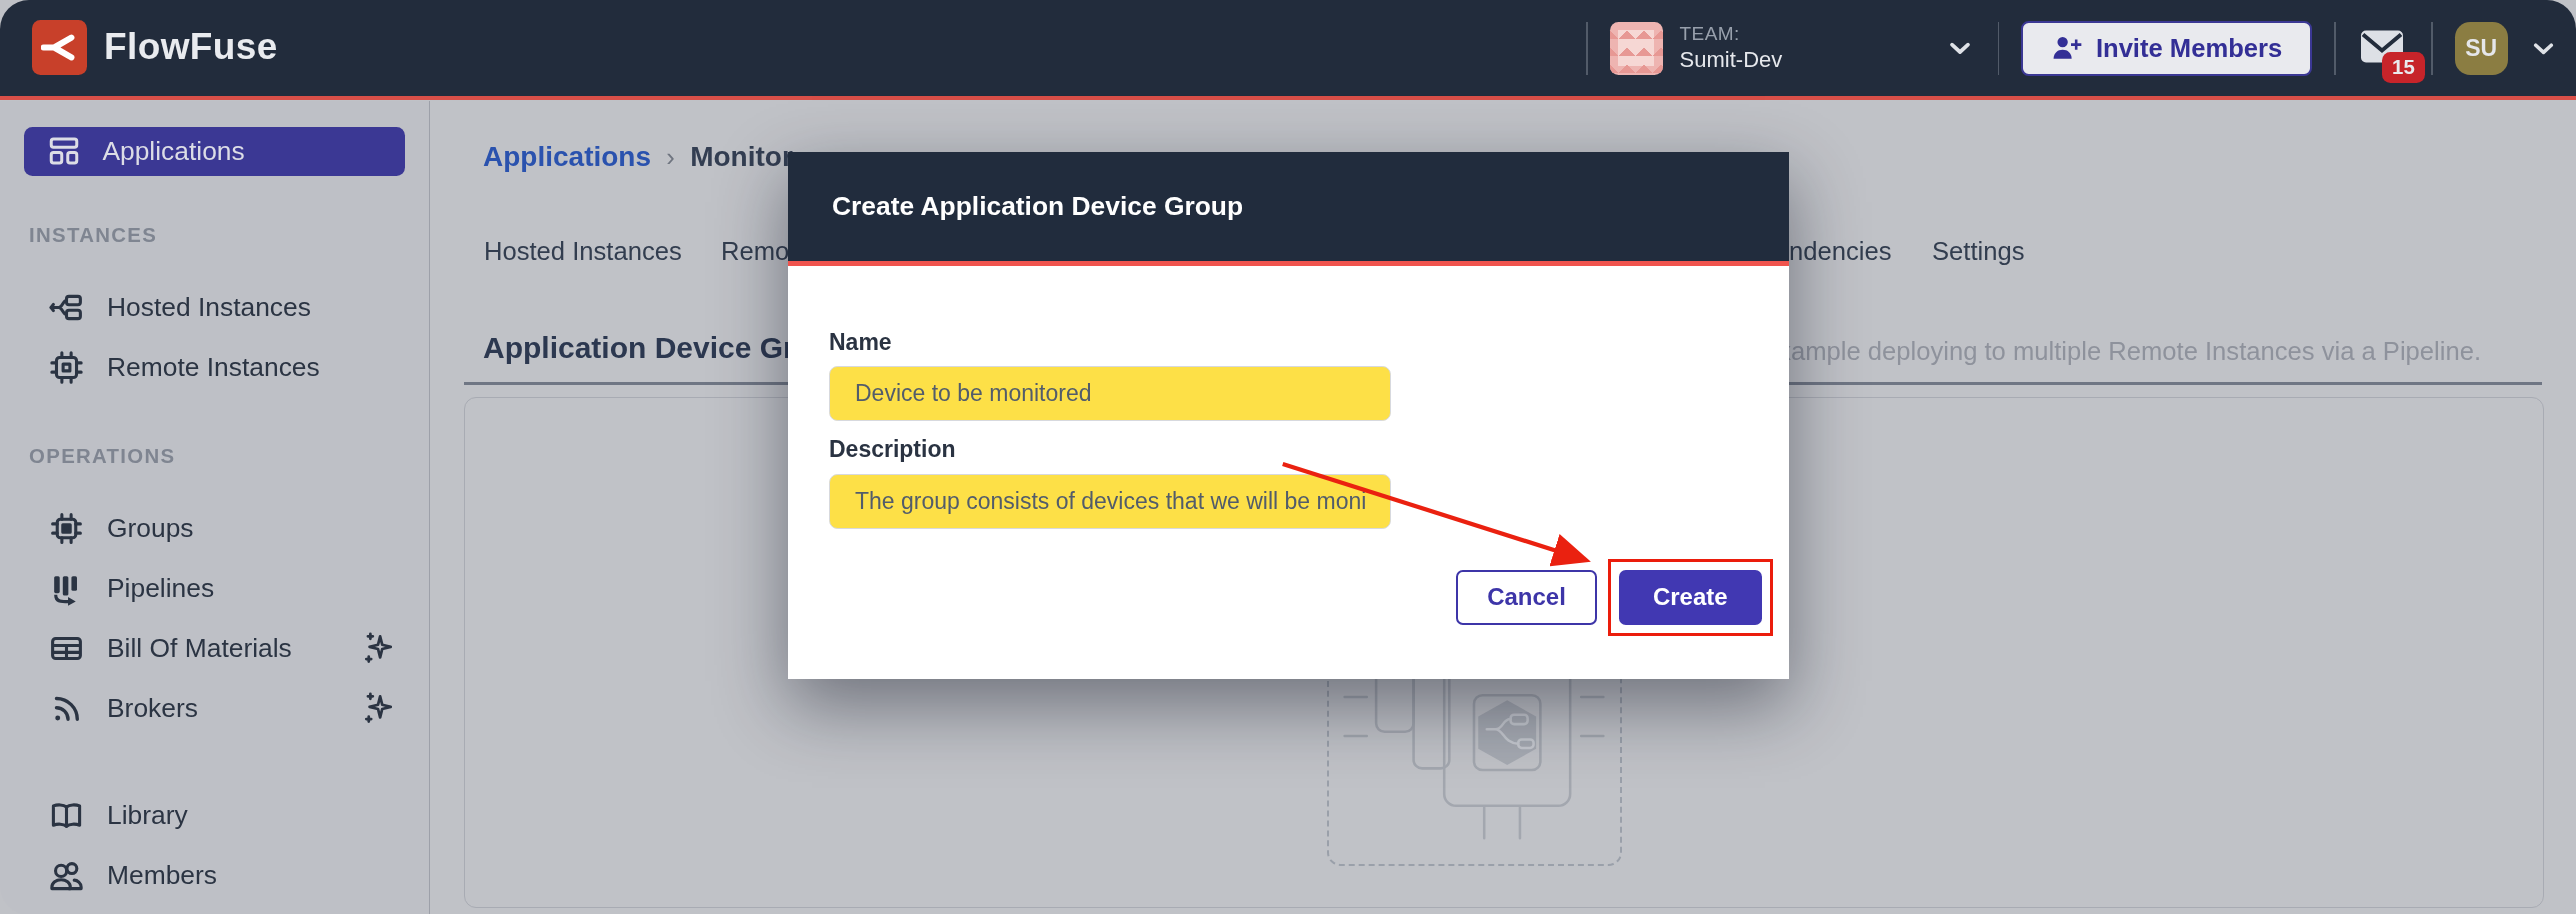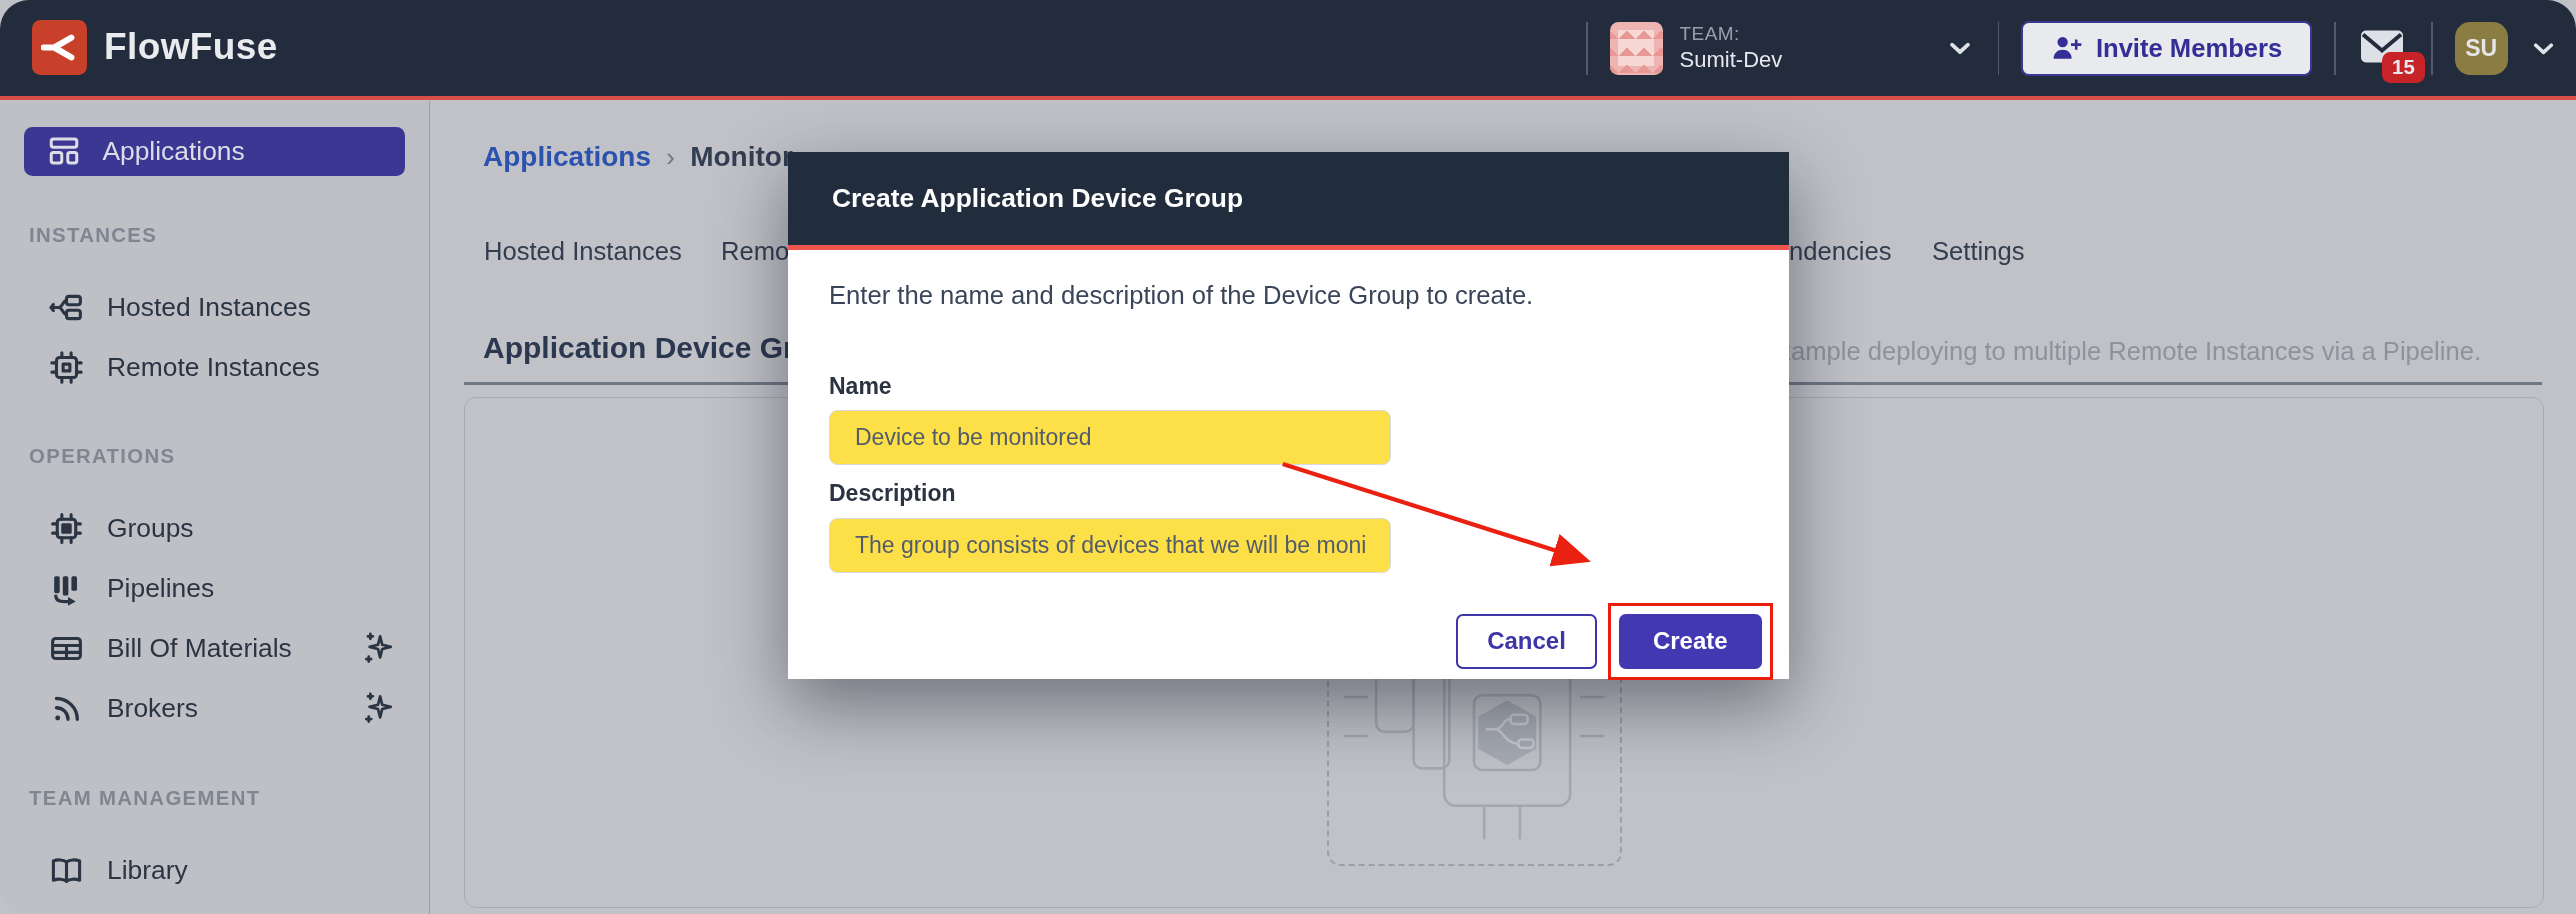--- a/index.html
+++ b/index.html
@@ -67,21 +67,21 @@
   .content-divider{position:absolute;left:464px;right:34px;top:382px;height:2.6px;background:#6f7684;z-index:2;}
   .content-panel{position:absolute;left:464px;right:32px;top:397px;bottom:6.8px;
       border:1.7px solid #a8abb3;border-radius:12px;z-index:1;}
   .empty-state{position:absolute;left:1327px;top:443px;width:295px;height:423px;
       border:2.6px dashed #9aa0aa;border-radius:13.6px;box-sizing:border-box;z-index:2;}
 
   
   .modal{position:absolute;left:788px;top:152px;width:1001px;height:527px;background:#ffffff;
       box-shadow:0 25.6px 68px rgba(10,15,30,.45);z-index:50;}
   .modal-header{height:77px;background:#212c3d;border-bottom:5.1px solid #f0544e;
-      display:flex;align-items:center;padding:8px 44px;}
+      display:flex;align-items:center;padding:16px 44px;}
   .modal-title{color:#ffffff;font-size:26.4px;font-weight:bold;}
   .modal-body{padding:0 41px;}
   .modal-intro{margin-top:31px;font-size:25.6px;color:#3a4559;}
   .field-label{margin-top:63px;font-size:23px;font-weight:bold;color:#2a3342;}
   .field-label.second{margin-top:15.3px;}
   .text-input{margin-top:10.2px;display:block;width:562px;height:55px;border:1.7px solid #d7d9de;
       border-radius:8.5px;padding:0 25px;font-size:23px;color:#525c6b;box-sizing:border-box;
       outline:none;background:#fde047;font-family:inherit;}
   .modal-actions{display:flex;justify-content:flex-end;align-items:center;gap:22px;
       margin-top:41px;margin-right:-13.6px;}
@@ -249,21 +249,20 @@
         <span class="spark">
           <svg width="39" height="39" viewBox="0 0 24 24" fill="none" stroke="#2b3443" stroke-width="1.7" stroke-linecap="round" stroke-linejoin="round">
             <path d="M13 4.5 L14.3 9.7 L19.5 11 L14.3 12.3 L13 17.5 L11.7 12.3 L6.5 11 L11.7 9.7 Z"></path>
             <path d="M5.5 4.5 h3 M7 3 v3 M4.5 18.5 h3 M6 17 v3"></path>
           </svg>
         </span>
       </div>
     </div>
 
     <div class="section">
-      <div class="section-label">TEAM MANAGEMENT</div>
       <div class="side-item">
         <span>
           <svg width="37" height="37" viewBox="0 0 24 24" fill="none" stroke="#2b3443" stroke-width="2" stroke-linecap="round" stroke-linejoin="round">
             <path d="M12 6.5 C10 4.8 6 4.8 3.5 5.8 V18.3 C6 17.3 10 17.3 12 19 C14 17.3 18 17.3 20.5 18.3 V5.8 C18 4.8 14 4.8 12 6.5 Z"></path>
             <path d="M12 6.5 V19"></path>
           </svg>
         </span>
         <span>Library</span>
       </div>
       <div class="side-item">
@@ -312,21 +311,20 @@
       <path d="M18 296 h26 M18 342 h26 M296 296 h26 M296 342 h26 M55 40 h26"></path>
       <rect x="276" y="6" width="22" height="28" rx="8"></rect>
     </svg>
   </div>
 
   <div class="modal">
     <div class="modal-header">
       <span class="modal-title">Create Application Device Group</span>
     </div>
     <div class="modal-body">
-      <div class="modal-intro">Enter the name and description of the Device Group to create.</div>
 
       <div class="field-label">Name</div>
       <input class="text-input" type="text" value="Device to be monitored" style="">
 
       <div class="field-label second">Description</div>
       <input class="text-input" type="text" value="The group consists of devices that we will be monitorin" style="">
 
       <div class="modal-actions">
         <button class="btn btn-cancel">Cancel</button>
         <span class="create-wrap">

